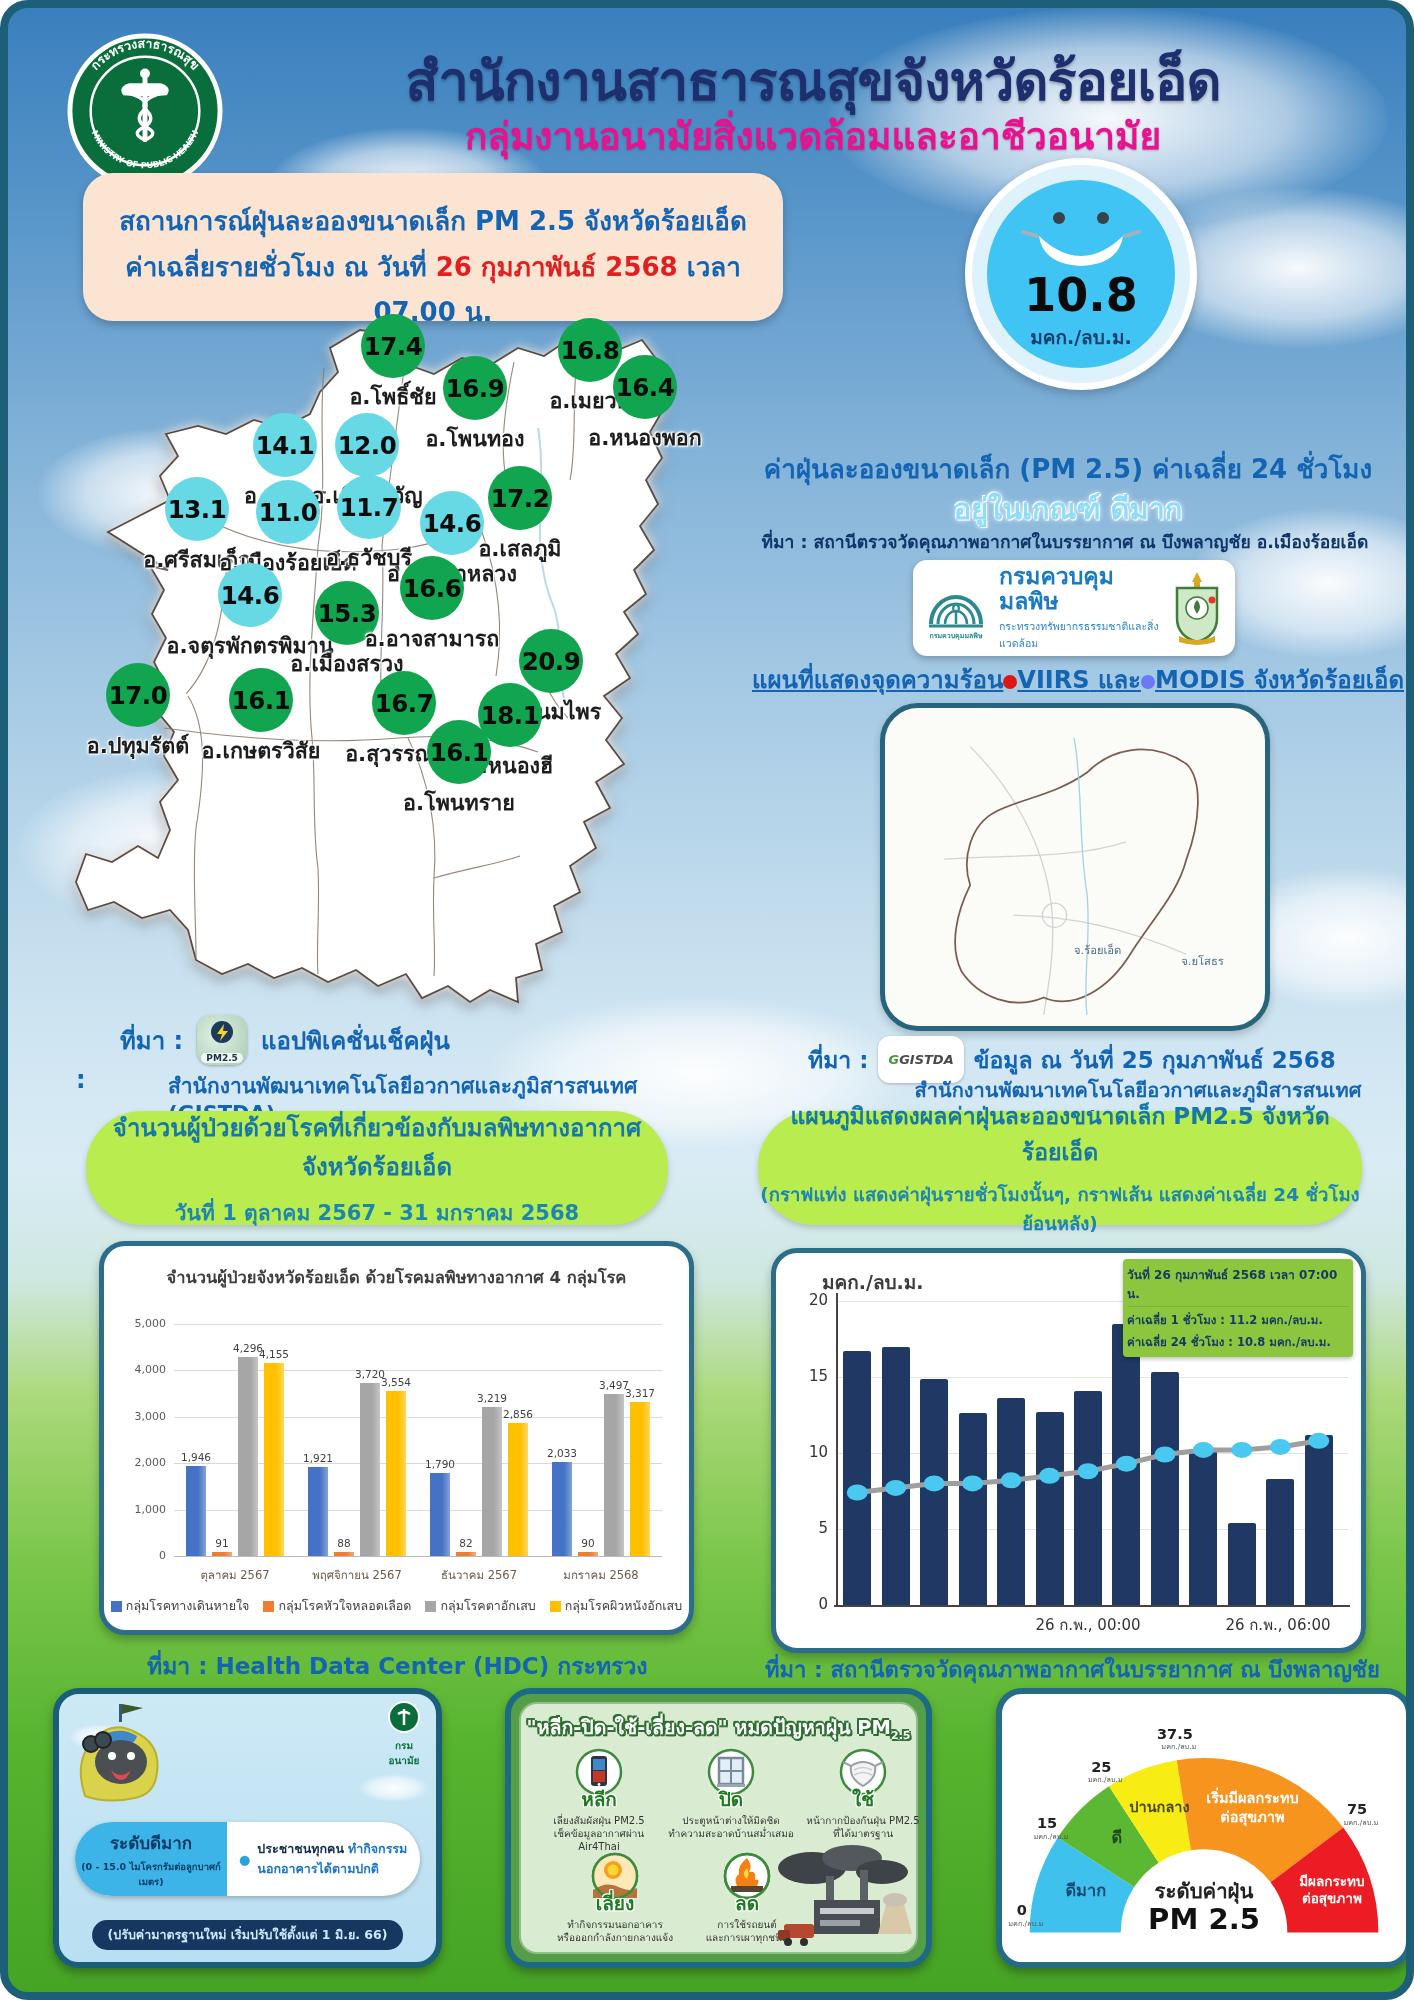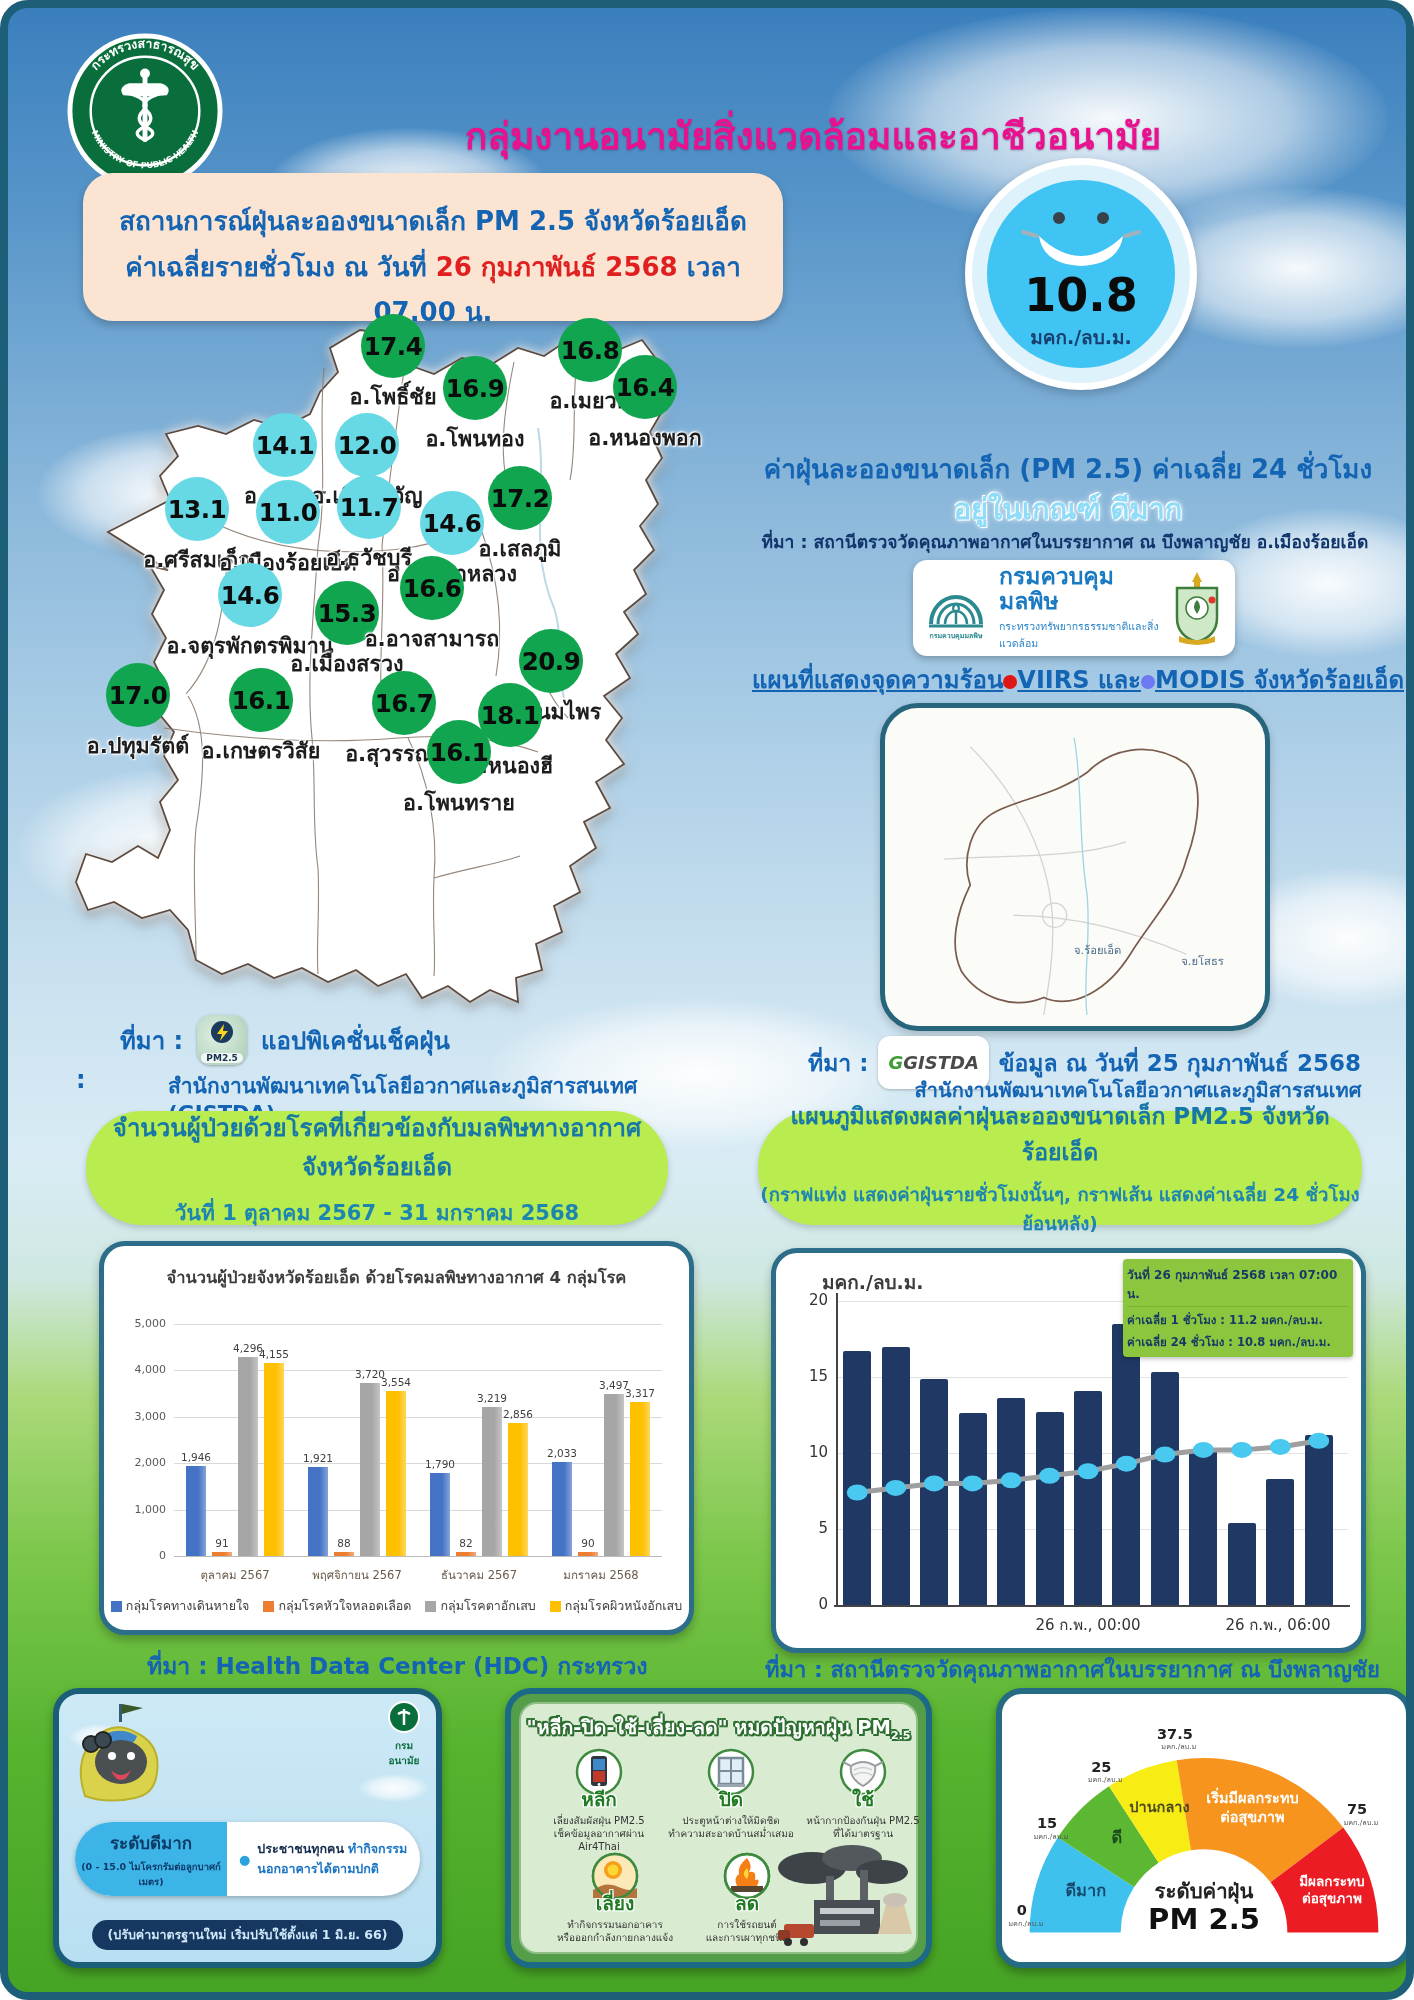--- a/index.html
+++ b/index.html
@@ -37,21 +37,21 @@
   .hot-title{font-size:24px;font-weight:800;color:#1464b4;text-align:center;text-decoration:underline;}
   .dot{display:inline-block;width:14px;height:14px;border-radius:50%;vertical-align:-1px;}
   .map-frame{background:#fbfbf8;border:5px solid #27657d;border-radius:38px;overflow:hidden;box-shadow:0 4px 8px rgba(0,0,0,.2);}
   
   .bubble{position:absolute;width:64px;height:64px;border-radius:50%;display:flex;align-items:center;justify-content:center;
     font-size:24.5px;font-weight:700;color:#0c0c0c;letter-spacing:-0.5px;}
   .bubble.g{background:#10a54e;}
   .bubble.c{background:#66d9e4;}
   .blabel{position:absolute;width:240px;text-align:center;font-size:21.5px;font-weight:700;color:#1d1d1d;
     text-shadow:0 0 3px #fff,0 0 5px #fff,1px 1px 0 #fff,-1px -1px 0 #fff;}
-  .gistda-pill{display:inline-block;background:#fff;border-radius:12px;padding:16px 10px;font-size:18px;font-weight:800;font-style:italic;color:#4a4a4a;box-shadow:0 1px 3px rgba(0,0,0,.25);}
+  .gistda-pill{display:inline-block;background:#fff;border-radius:12px;padding:16px 10px;font-size:13px;font-weight:800;font-style:italic;color:#4a4a4a;box-shadow:0 1px 3px rgba(0,0,0,.25);}
   .gistda-pill em{color:#3f9b35;font-style:italic;}
   
   .gban{background:#b9ec4f;border-radius:56px;box-shadow:0 3px 6px rgba(0,0,0,.18);
     display:flex;flex-direction:column;justify-content:center;text-align:center;box-sizing:border-box;}
   .gban .l1{font-size:24px;font-weight:800;color:#1778a8;}
   .gban .l2{font-size:21px;font-weight:700;color:#1d86b0;margin-top:10px;}
   
   .card{background:#ffffff;border:5px solid #2c6e8a;border-radius:26px;box-shadow:0 5px 10px rgba(0,0,0,.25);overflow:hidden;}
   .lc-title{position:absolute;left:0;right:0;top:18px;text-align:center;font-size:16.5px;font-weight:700;color:#3d3d3d;}
   .gridline{position:absolute;height:1px;background:#d9d9d9;}
@@ -116,20 +116,21 @@
       <text font-size="12.5" fill="#ffffff" font-weight="bold"><textPath href="#arcTop" startOffset="50%" text-anchor="middle">กระทรวงสาธารณสุข</textPath></text>
       <text font-size="8.5" fill="#ffffff" font-weight="bold"><textPath href="#arcBot" startOffset="50%" text-anchor="middle">MINISTRY OF PUBLIC HEALTH</textPath></text>
       <rect x="77.5" y="44" width="5" height="66" rx="2.5" fill="#ffffff"></rect>
       <circle cx="80" cy="42" r="5" fill="#ffffff"></circle>
       <path d="M64,52 Q52,56 58,64 Q80,66 102,64 Q108,56 96,52" fill="#ffffff"></path>
       <path d="M64,62 Q88,70 78,80 Q68,90 84,98 Q94,104 78,110" stroke="#ffffff" stroke-width="3.5" fill="none"></path>
       <path d="M96,62 Q72,70 82,80 Q92,90 76,98 Q66,104 82,110" stroke="#ffffff" stroke-width="3.5" fill="none"></path>
     </svg>
   </div>
 
+  <div class="abs page-title" style="left:215px;top:30px;width:1180px;">สำนักงานสาธารณสุขจังหวัดร้อยเอ็ด</div>
   <div class="abs page-subtitle" style="left:215px;top:98px;width:1180px;">กลุ่มงานอนามัยสิ่งแวดล้อมและอาชีวอนามัย</div>
 
   <div class="abs sit-banner" style="left:75px;top:165px;width:700px;height:148px;">
     <div class="sit-line">สถานการณ์ฝุ่นละอองขนาดเล็ก PM 2.5 จังหวัดร้อยเอ็ด</div>
     <div class="sit-line"><span>ค่าเฉลี่ยรายชั่วโมง ณ วันที่ </span><span class="red">26 กุมภาพันธ์ 2568</span><span> เวลา 07.00 น.</span></div>
   </div>
 
   <div class="abs gauge-outer" style="left:957px;top:150px;">
     <div class="gauge-ring">
       <div class="gauge-core">

